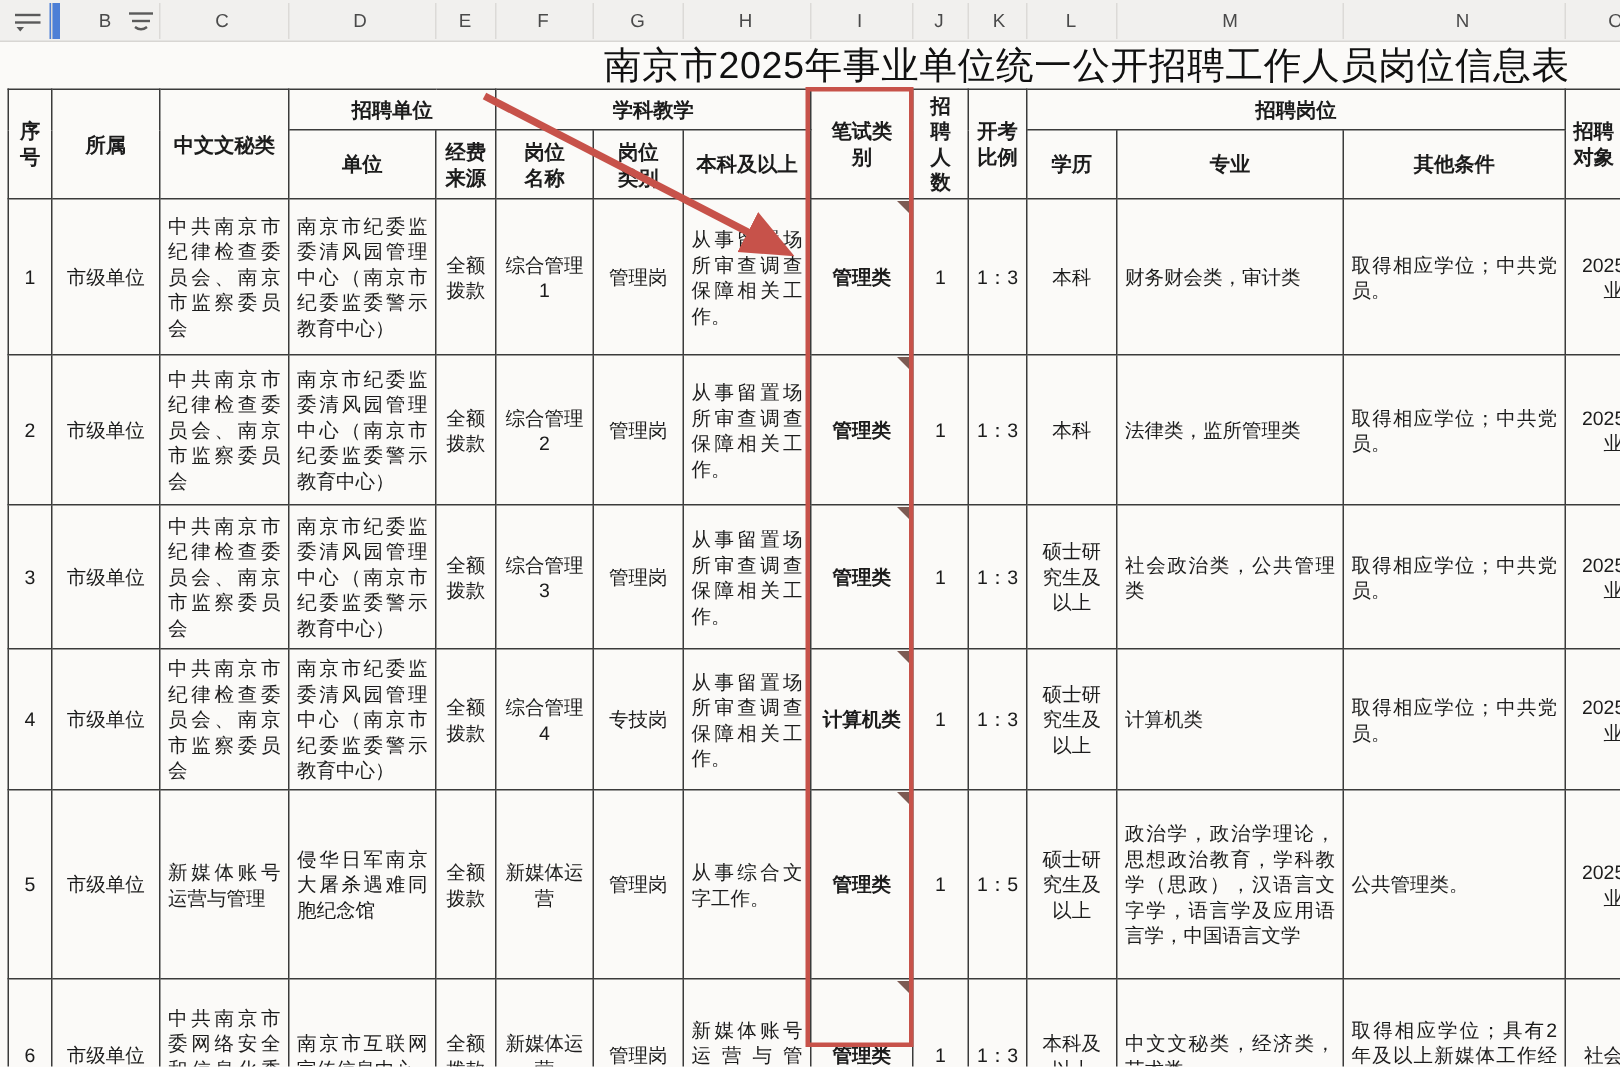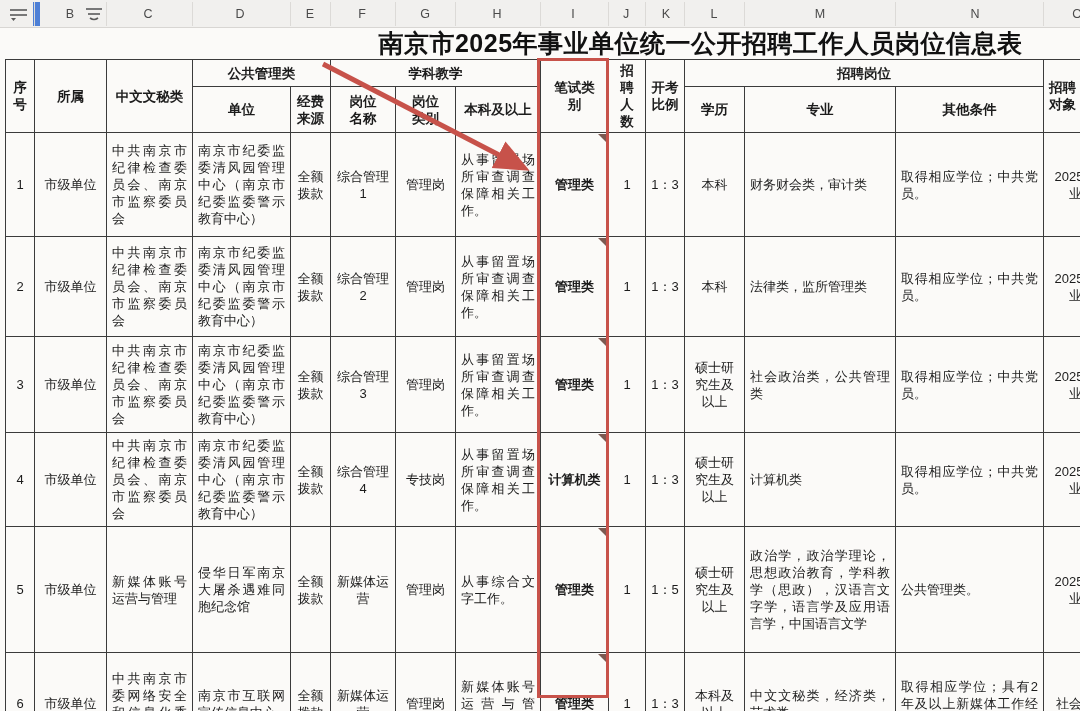--- a/index.html
+++ b/index.html
@@ -18,22 +18,22 @@
   .collabel {
     position:absolute; top:0; height:28px; line-height:28px;
     font-size:12.5px; color:#4a4a4a; transform:translateX(-50%);
   }
   .colsep { position:absolute; top:2px; width:1px; height:24px; background:#dcdad7; }
   .selbar { position:absolute; left:33px; top:2px; width:7px; height:24px; background:#4d7fd6; }
   .chromeicon { position:absolute; top:6px; }
 
   
   .title {
-    position:absolute; left:369px; top:27px; width:663px; height:32px;
-    text-align:center; font-size:25px; font-weight:bold; color:#111;
+    position:absolute; left:393px; top:27px; width:663px; height:32px;
+    text-align:center; font-size:25px; font-weight:normal; color:#111;
     letter-spacing:0.5px; white-space:nowrap;
   }
 
   
   table.sheet {
     position:absolute; left:5px; top:59px; width:1115px;
     border-collapse:collapse; table-layout:fixed;
     background:transparent;
   }
   .sheet th, .sheet td {
@@ -132,21 +132,21 @@
       <col style="width:151px">
         <col style="width:148px">
         <col style="width:77px">
     </colgroup>
     <thead>
       <tr style="height:23px">
         <th rowspan="2">序
 号</th>
         <th rowspan="2">所属</th>
         <th rowspan="2">中文文秘类</th>
-        <th colspan="2">公共管理类</th>
+        <th colspan="2">招聘单位</th>
         <th colspan="3">学科教学</th>
         <th rowspan="2">笔试类
 别</th>
         <th rowspan="2">招聘
 人数</th>
         <th rowspan="2">开考
 比例</th>
         <th colspan="3">招聘岗位</th>
         <th rowspan="2" class="al">招聘
 对象</th>

